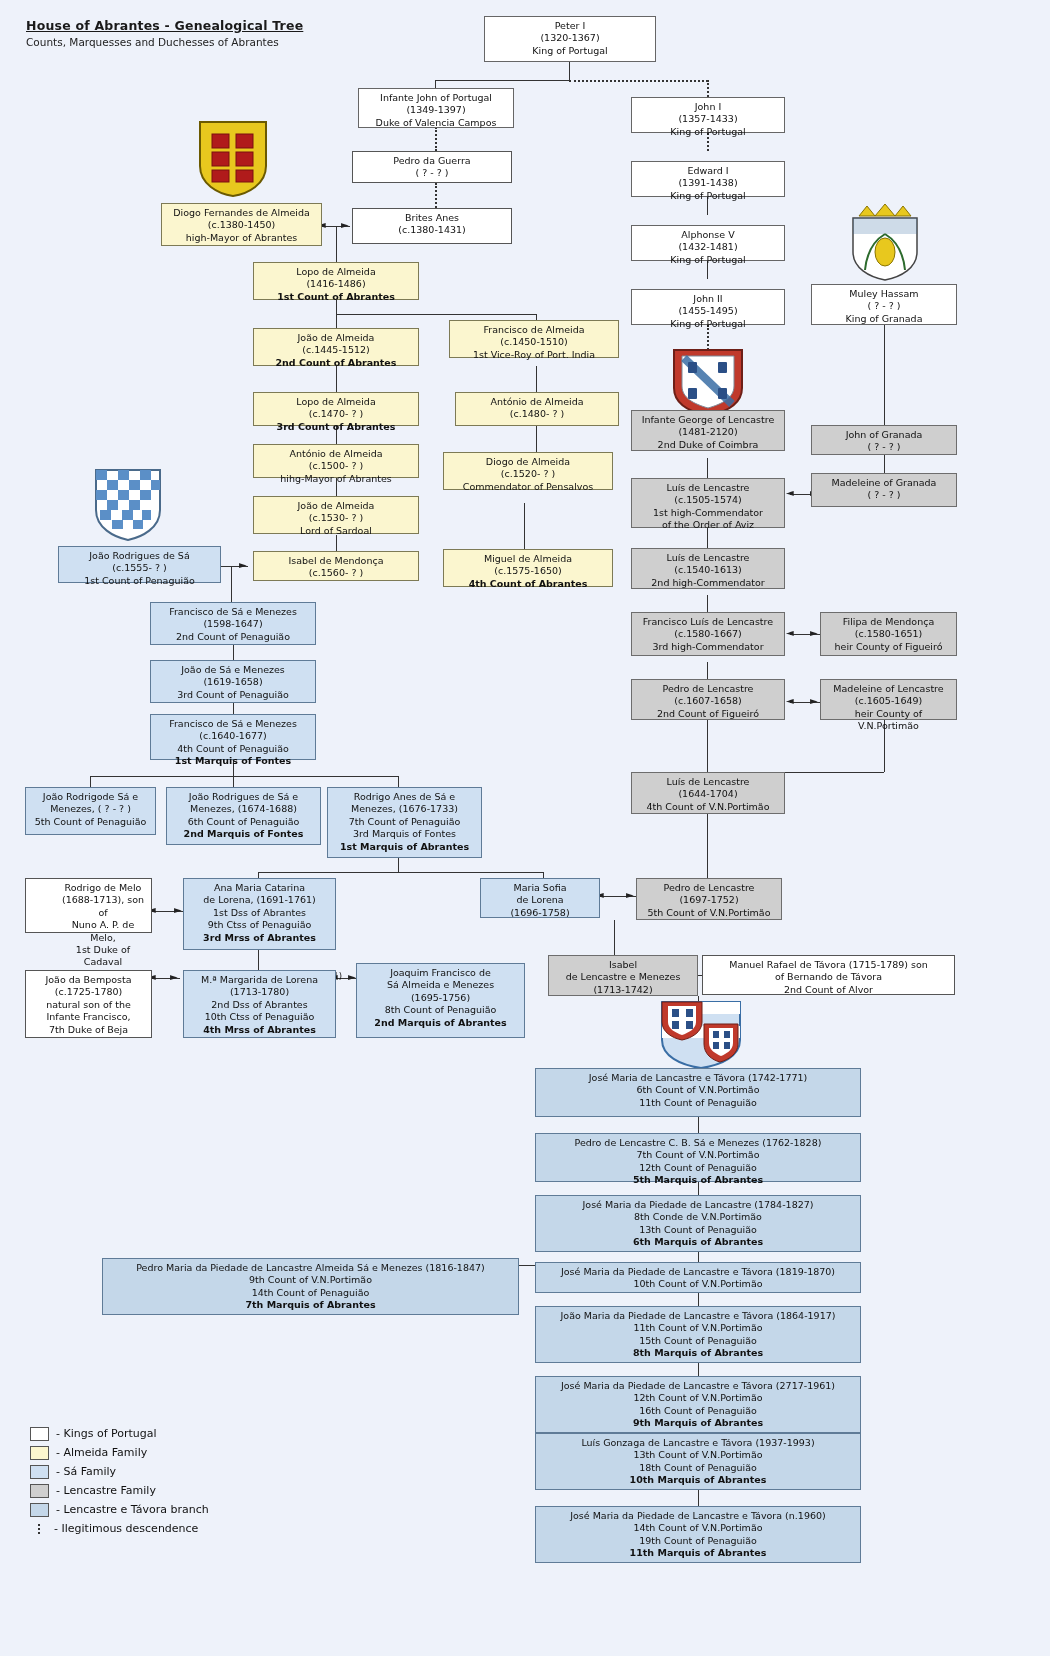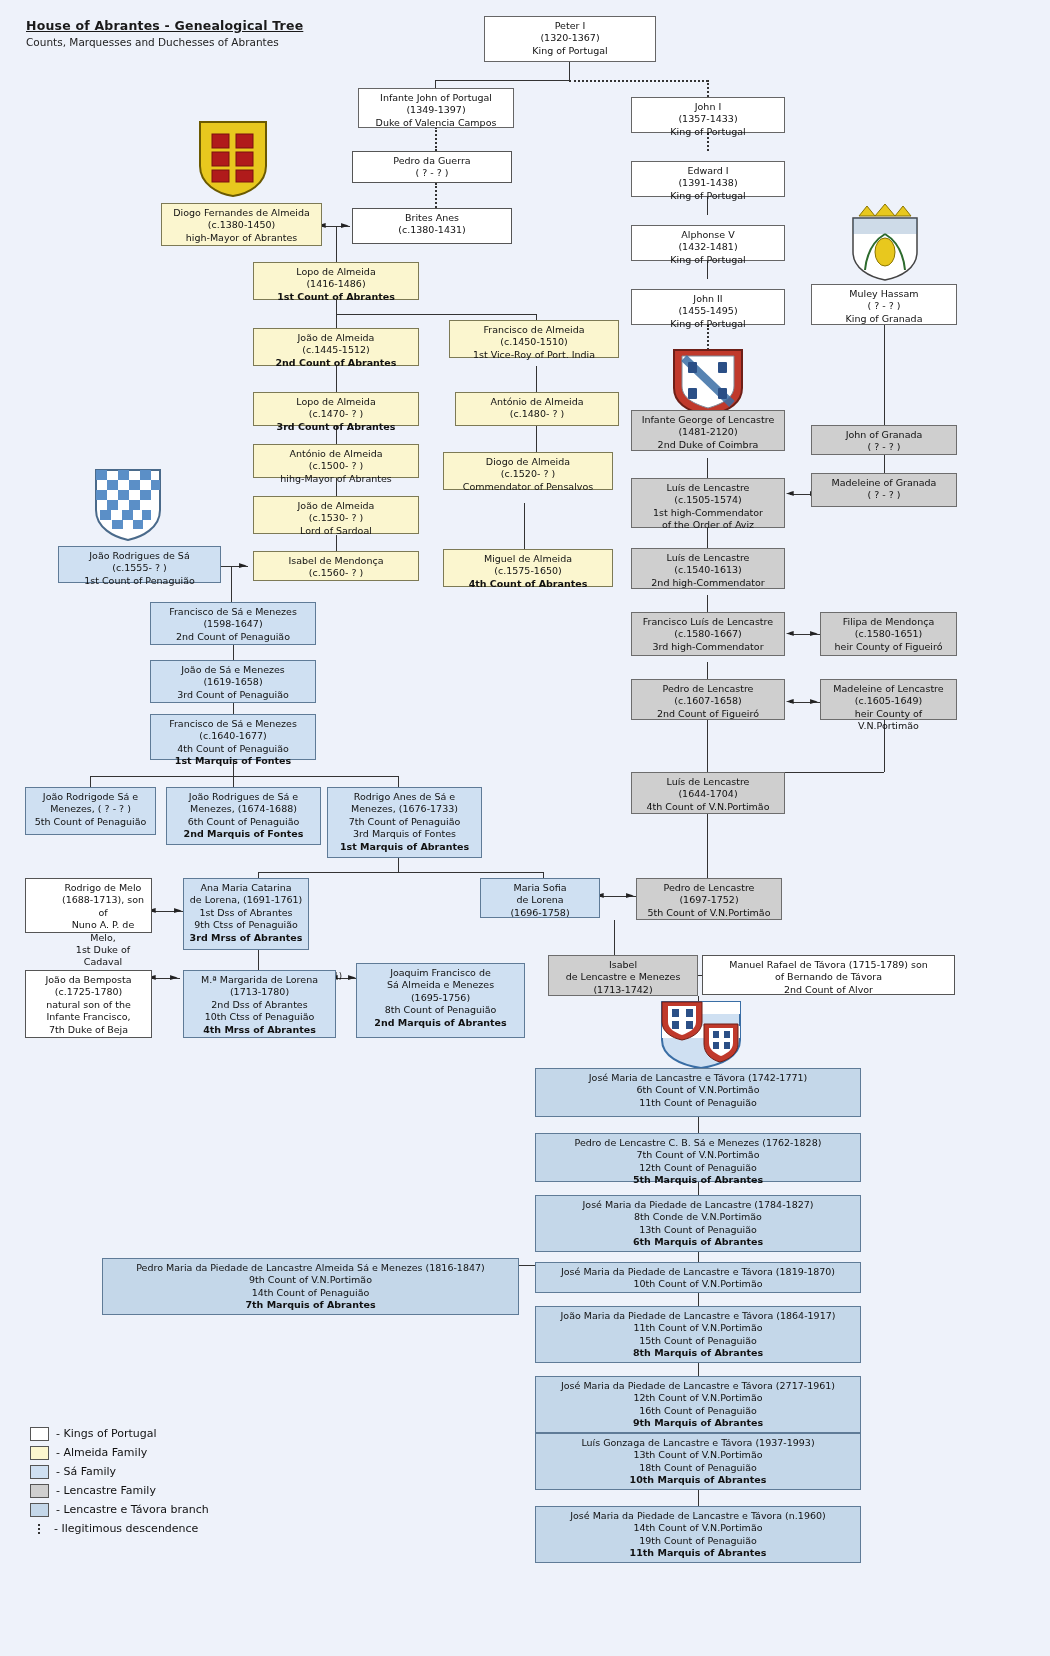--- a/index.html
+++ b/index.html
@@ -329,21 +329,21 @@
   <div class="node sa" style="left:25px;top:787px;width:131px;height:48px;">João Rodrigode Sá e
 Menezes, ( ? - ? )
 5th Count of Penaguião</div>
   <div class="node sa" style="left:166px;top:787px;width:155px;height:58px;"><span>João Rodrigues de Sá e</span><br><span>Menezes, (1674-1688)</span><br><span>6th Count of Penaguião</span><br><span style="font-weight: bold;">2nd Marquis of Fontes</span></div>
   <div class="node sa" style="left:327px;top:787px;width:155px;height:71px;"><span>Rodrigo Anes de Sá e</span><br><span>Menezes, (1676-1733)</span><br><span>7th Count of Penaguião</span><br><span>3rd Marquis of Fontes</span><br><span style="font-weight: bold;">1st Marquis of Abrantes</span></div>
 
   <div class="node plain" style="left:25px;top:878px;width:127px;height:55px;padding-left:33px;">Rodrigo de Melo
 (1688-1713), son of
 Nuno A. P. de Melo,
 1st Duke of Cadaval</div>
-  <div class="node sa" style="left:183px;top:878px;width:126px;height:72px;"><span>Ana Maria Catarina</span><br><span>de Lorena, (1691-1761)</span><br><span>1st Dss of Abrantes</span><br><span>9th Ctss of Penaguião</span><br><span style="font-weight: bold;">3rd Mrss of Abrantes</span></div>
+  <div class="node sa" style="left:183px;top:878px;width:153px;height:72px;"><span>Ana Maria Catarina</span><br><span>de Lorena, (1691-1761)</span><br><span>1st Dss of Abrantes</span><br><span>9th Ctss of Penaguião</span><br><span style="font-weight: bold;">3rd Mrss of Abrantes</span></div>
   <div class="node sa" style="left:480px;top:878px;width:120px;height:40px;">Maria Sofia
 de Lorena
 (1696-1758)</div>
   <div class="node lenc" style="left:636px;top:878px;width:146px;height:42px;">Pedro de Lencastre
 (1697-1752)
 5th Count of V.N.Portimão</div>
 
   <div class="node plain" style="left:25px;top:970px;width:127px;height:68px;">João da Bemposta
 (c.1725-1780)
 natural son of the

